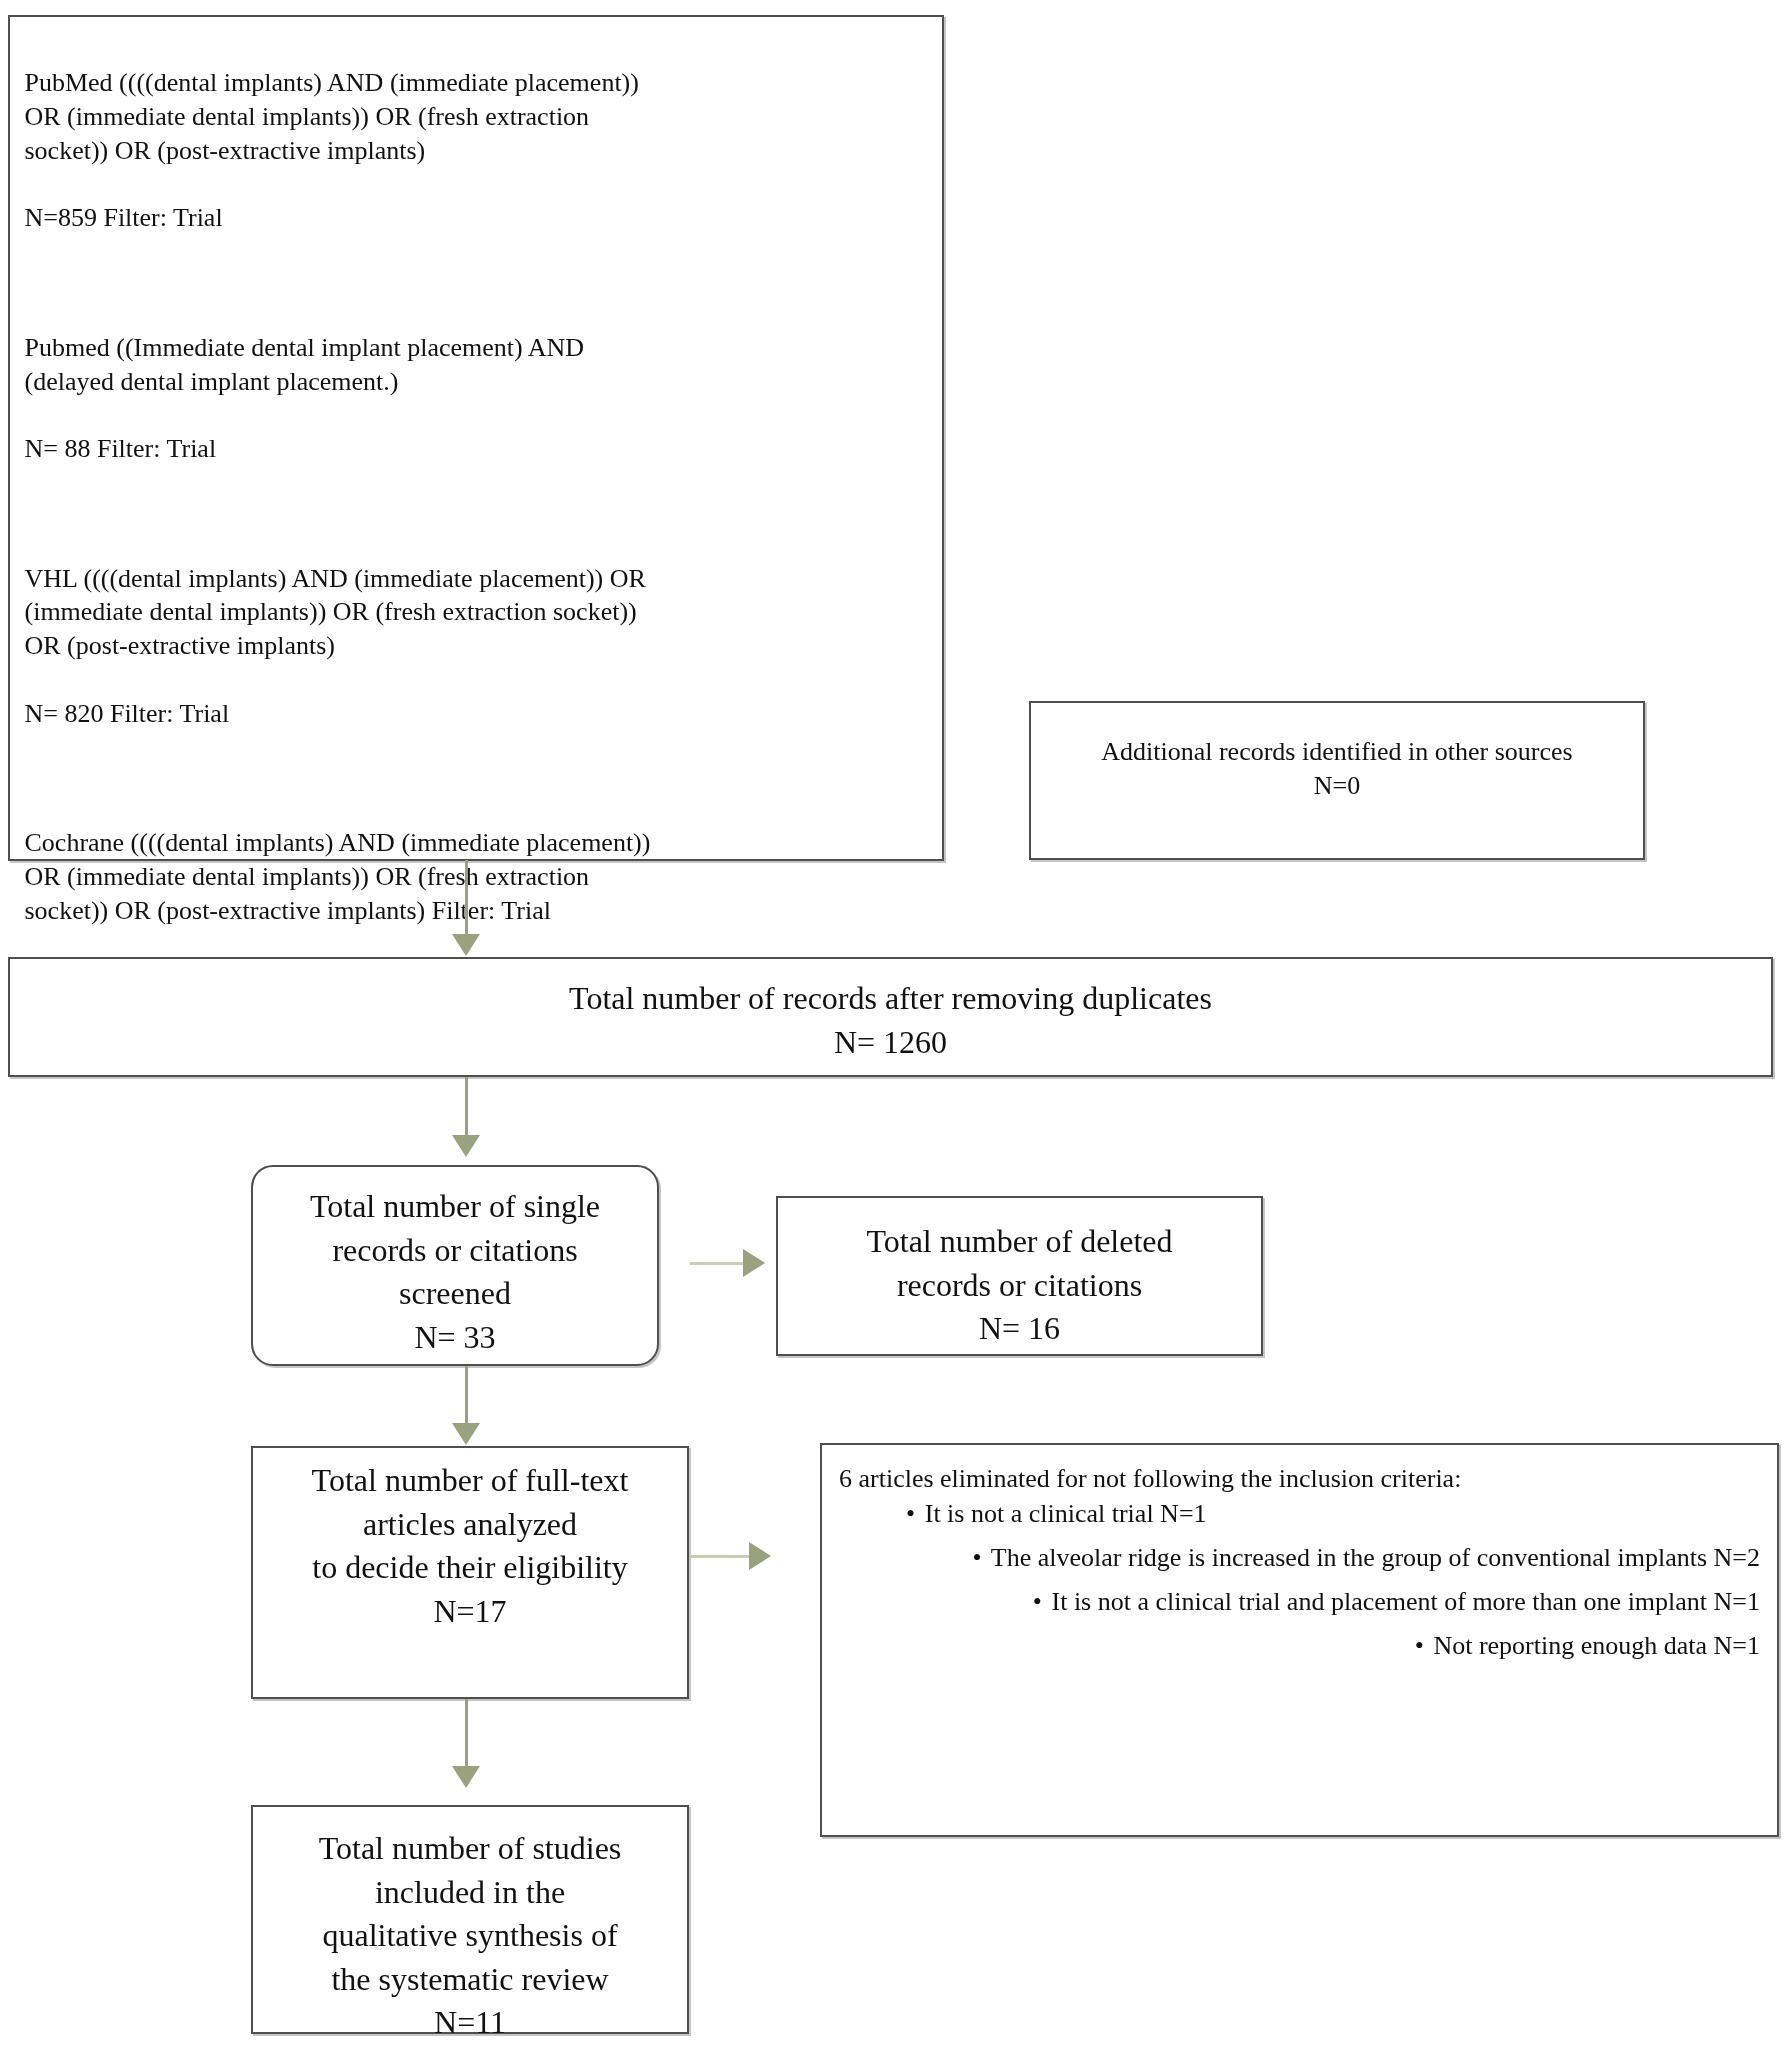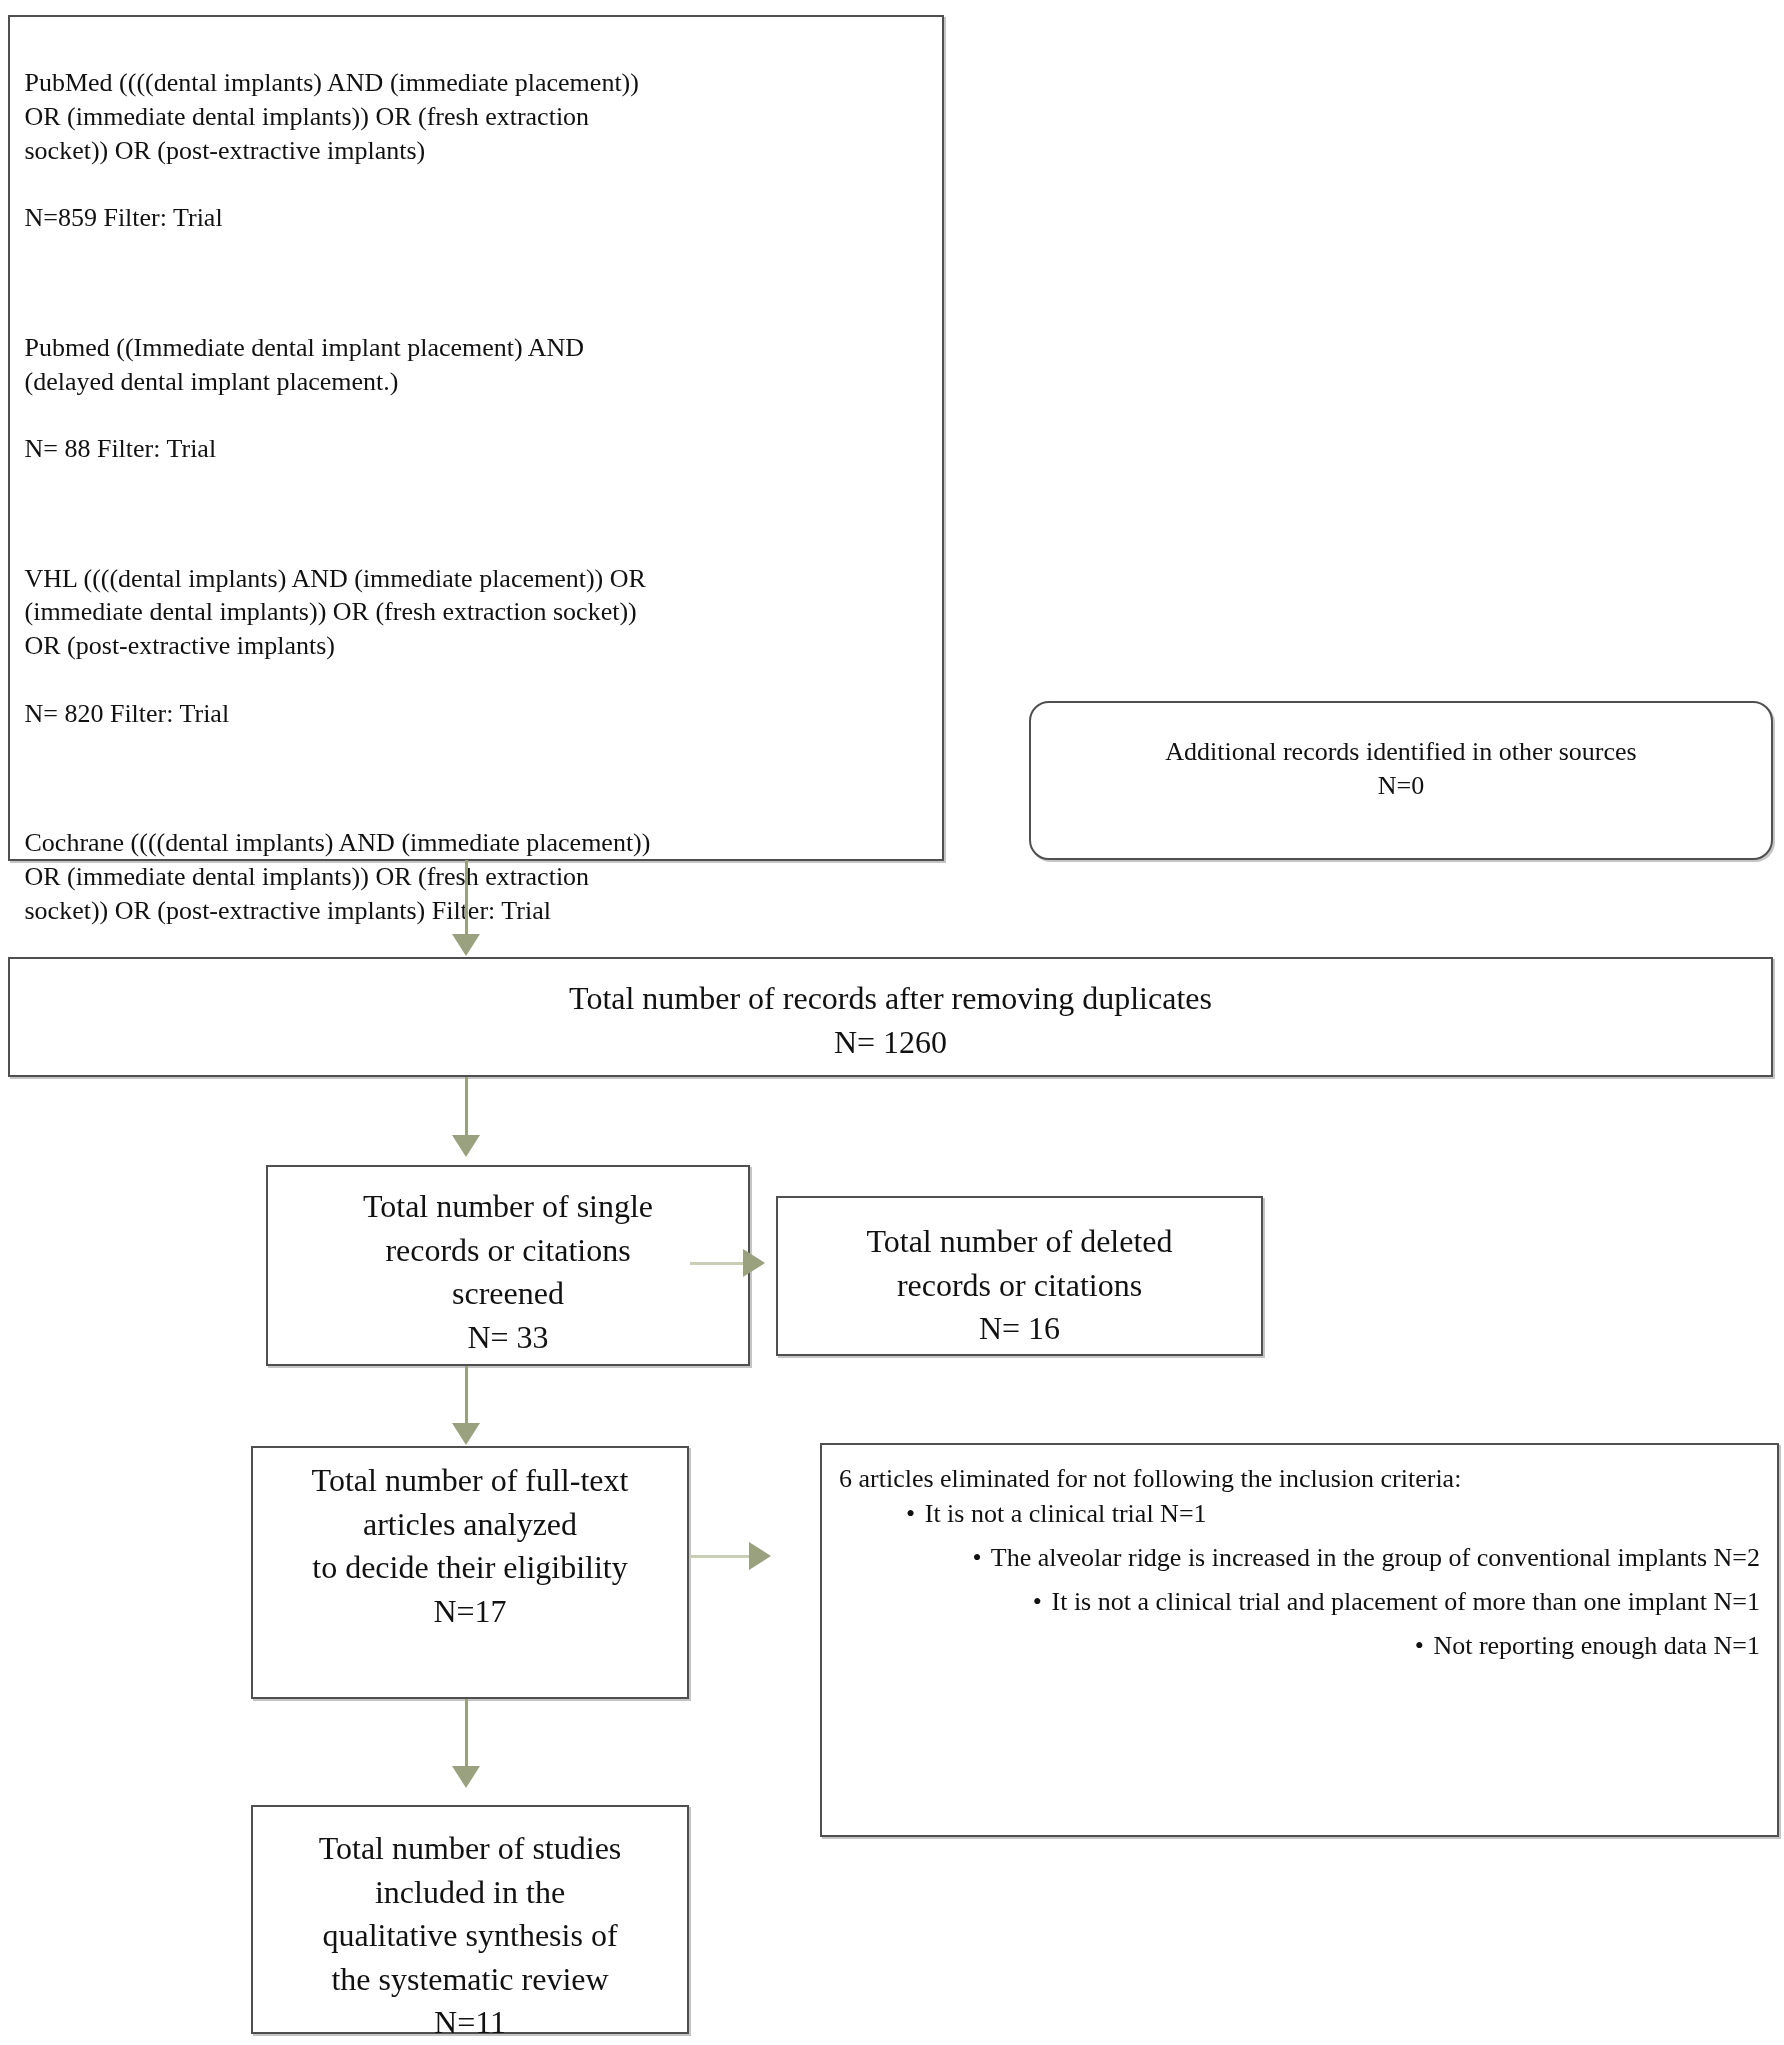--- a/index.html
+++ b/index.html
@@ -130,37 +130,37 @@
       <div class="src-block">
         <div>Cochrane ((((dental implants) AND (immediate placement))
 OR (immediate dental implants)) OR (fresh extraction
 socket)) OR (post-extractive implants) Filter: Trial</div>
         <div>N= 1075</div>
       </div>
 
     </div>
   </div>
 
-  <div class="box" style="left:1029px; top:701px; width:744px; height:159px;border-radius:20px;">
+  <div class="box" style="left:1029px; top:701px; width:616px; height:159px;">
     <div class="box-inner addl-text" style="top:32px; left:16px; right:16px;">Additional records identified in other sources
 N=0</div>
   </div>
 
   <div class="vline" style="left:465px; top:860px; height:82px;"></div>
   <div class="arrow-down" style="left:452px; top:934px;"></div>
 
   <div class="box" style="left:8px; top:957px; width:1765px; height:120px;">
     <div class="box-inner center-text" style="top:18.4px; left:16px; right:16px;">Total number of records after removing duplicates
 N= 1260</div>
   </div>
 
   <div class="vline" style="left:465px; top:1077px; height:66px;"></div>
   <div class="arrow-down" style="left:452px; top:1135px;"></div>
 
-  <div class="box" style="left:266px; top:1165px; width:484px; height:201px;">
+  <div class="box" style="left:251px; top:1165px; width:408px; height:201px;border-radius:22px;">
     <div class="box-inner center-text" style="top:18.4px; left:12px; right:12px;">Total number of single
 records or citations
 screened
 N= 33</div>
   </div>
 
   <div class="hline" style="left:690px; top:1262px; width:59px;"></div>
   <div class="arrow-right" style="left:743px; top:1249px;"></div>
 
   <div class="box" style="left:776px; top:1196px; width:487px; height:160px;">

